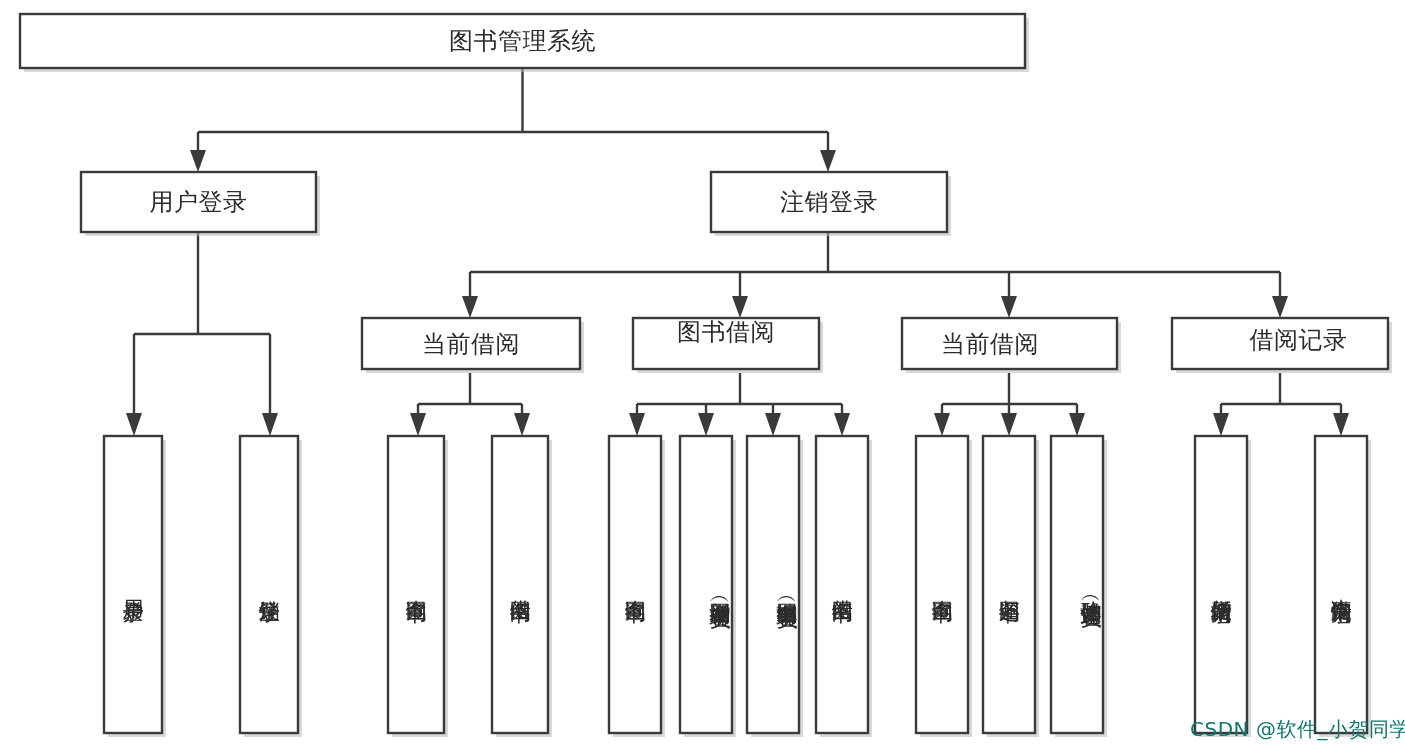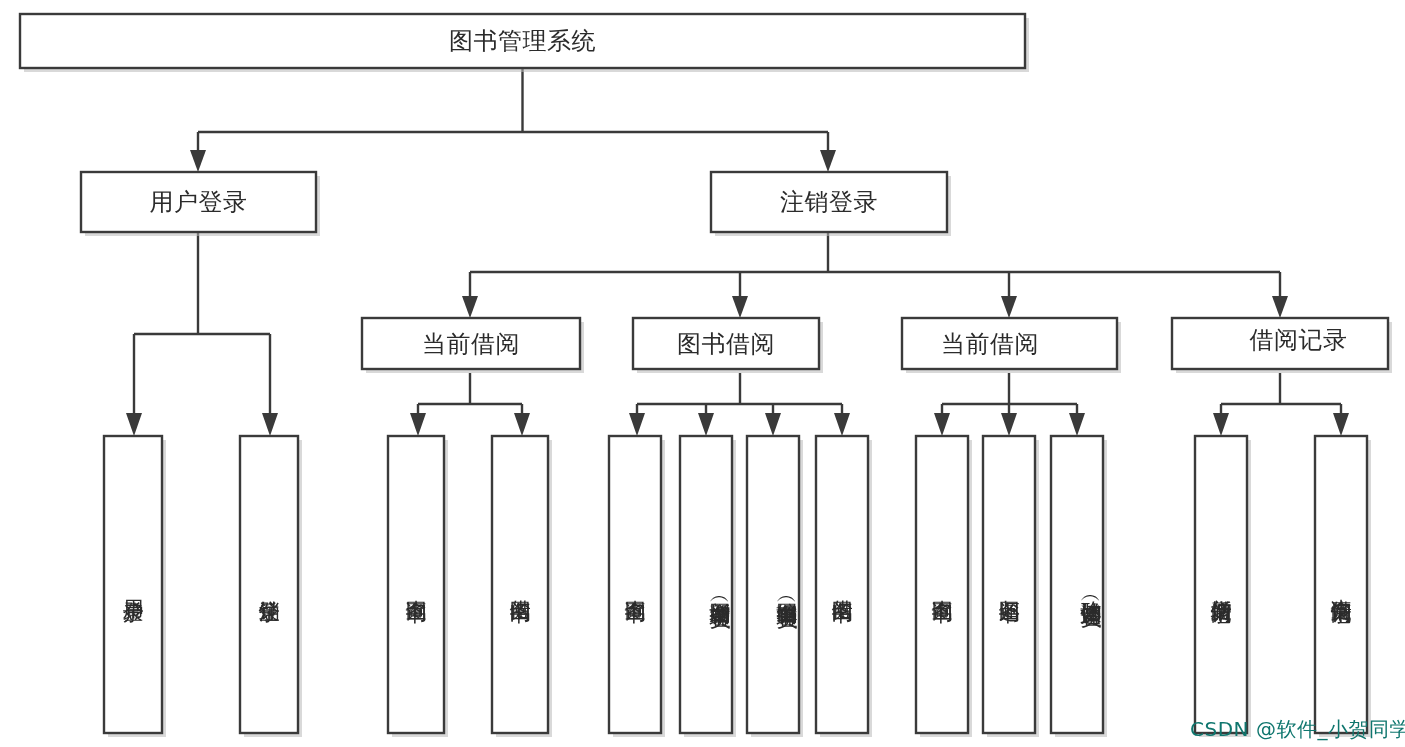--- a/index.html
+++ b/index.html
@@ -222,21 +222,21 @@
   </svg>
 
   <div class="node-label-h" style="left:20px; top:14px; width:1005px; height:54px;">图书管理系统</div>
 
   <div class="node-label-h" style="left:81px; top:172px; width:235px; height:60px;">用户登录</div>
 
   <div class="node-label-h" style="left:711px; top:172px; width:236px; height:60px;">注销登录</div>
 
   <div class="node-label-h" style="left:362px; top:318px; width:218px; height:51px;">当前借阅</div>
 
-  <div class="node-label-h" style="left:633px; top:318px; width:186px; height:51px;">图书借阅</div>
+  <div class="node-label-h" style="left:633px; top:306px; width:186px; height:51px;">图书借阅</div>
 
   <div class="node-label-h" style="left:902px; top:318px; width:176px; height:51px;">当前借阅</div>
 
   <div class="node-label-h" style="left:1172px; top:314px; width:239px; height:51px;padding-left:7px;">借阅记录</div>
 
   <div class="node-label-v" style="left:104px; top:436px; width:58px; height:297px;">用户登录</div>
 
   <div class="node-label-v" style="left:240px; top:436px; width:58px; height:297px;">注销登录</div>
 
   <div class="node-label-v" style="left:388px; top:436px; width:56px; height:297px;">查询图书</div>

